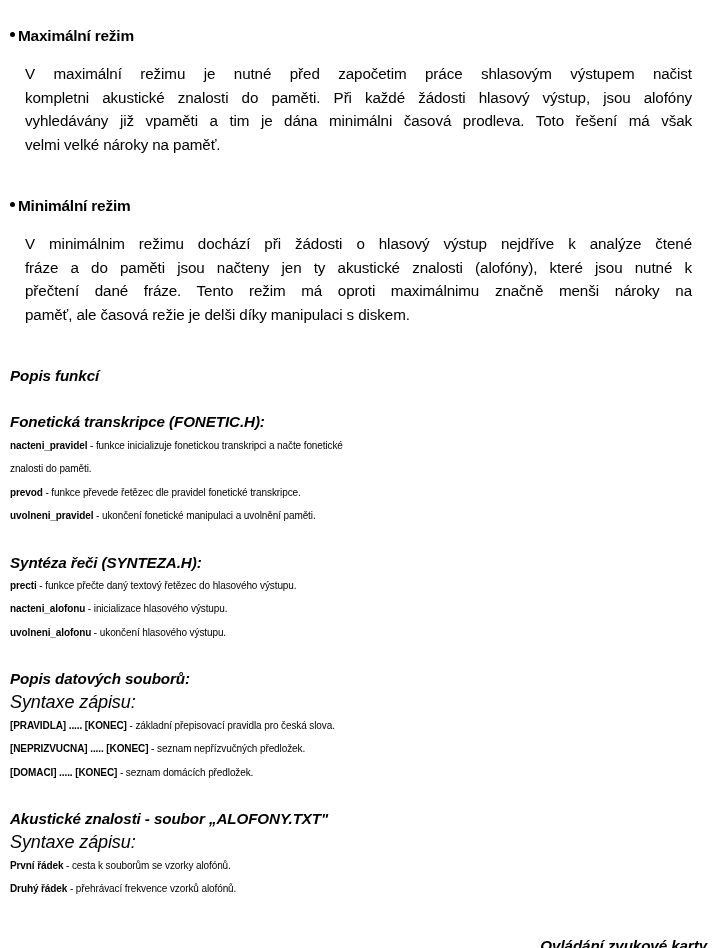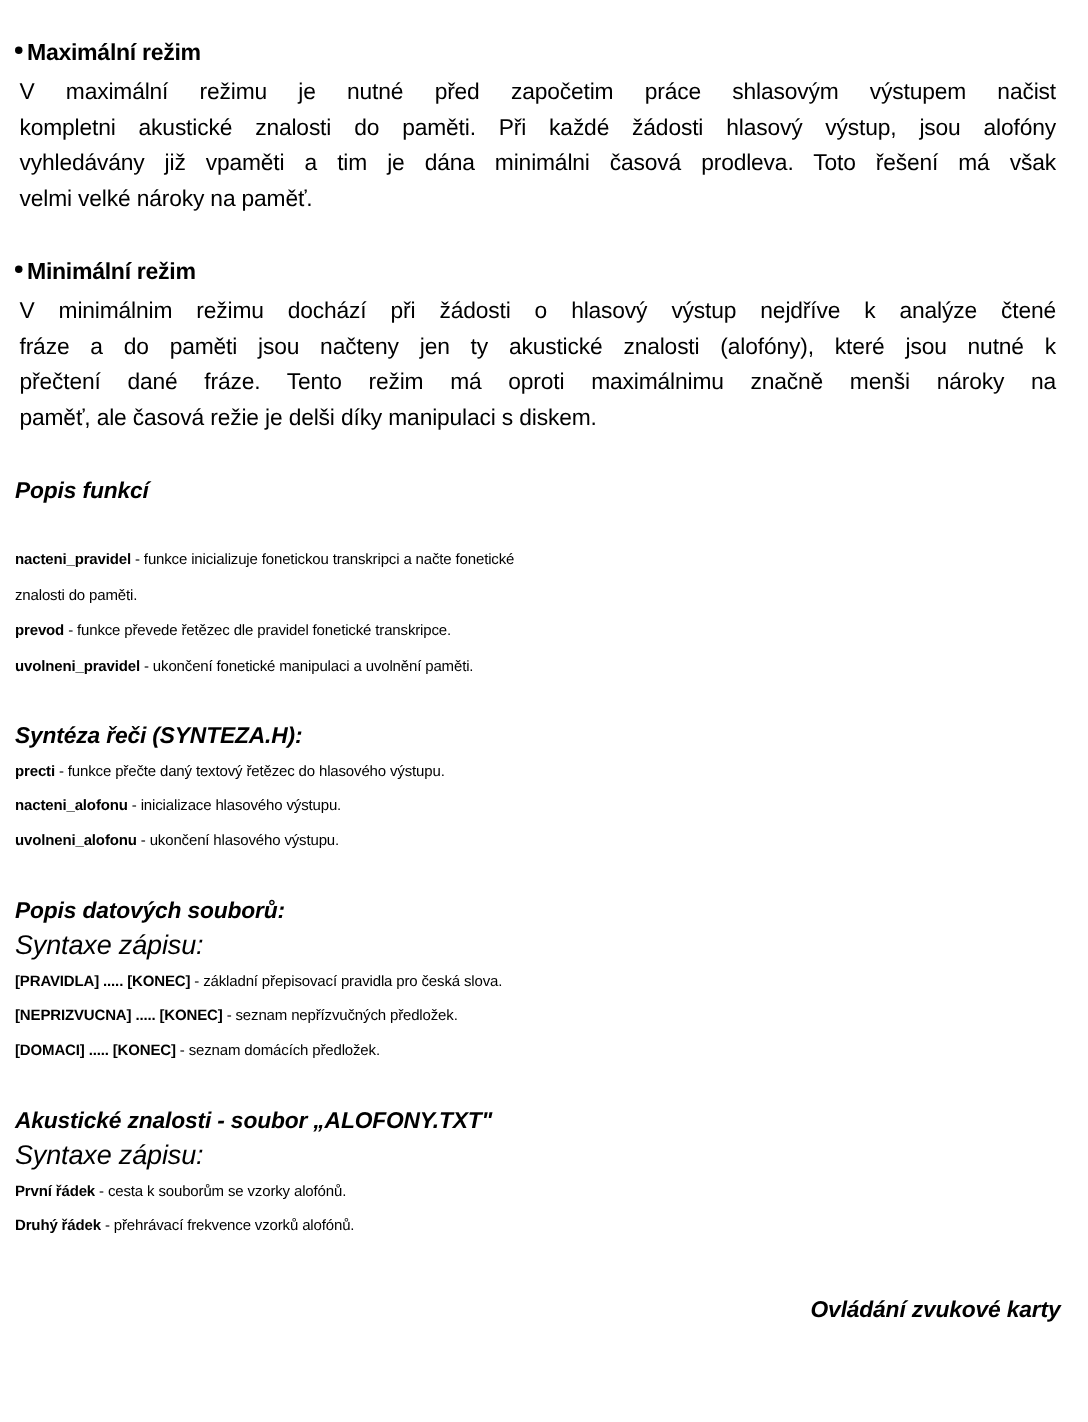--- a/index.html
+++ b/index.html
@@ -29,21 +29,21 @@
     top: 24px;
     width: 697px;
   }
 
   
   .para {
     font-size: 15.2px;
     line-height: 23.4px;
     text-align: justify;
     text-justify: inter-word;
-    margin: 3px;
+    margin: 15px;
     letter-spacing: -0.1px;
   }
 
   .bullet-head {
     font-size: 15.4px;
     font-weight: bold;
     line-height: 23.4px;
     margin: 0;
     white-space: nowrap;
     letter-spacing: -0.2px;
@@ -135,20 +135,21 @@
       <span class="jline">přečtení  dané  fráze.  Tento  režim  má  oproti  maximálnimu  značně  menši  nároky  na</span>
       <span class="jline nolast">paměť, ale časová režie je delši díky manipulaci s diskem.</span>
     </div>
 
     <div class="gap-md"></div>
 
     <div class="sec-head">Popis funkcí</div>
 
     <div class="gap-md"></div>
 
+    <div class="sec-head-ital">Fonetická transkripce (FONETIC.H):</div>
     <div class="fn-line"><b>nacteni_pravidel</b><span> - funkce inicializuje fonetickou transkripci a načte fonetické</span></div>
     <div class="fn-line">znalosti do paměti.</div>
     <div class="fn-line"><b>prevod</b><span> - funkce převede řetězec dle pravidel fonetické transkripce.</span></div>
     <div class="fn-line"><b>uvolneni_pravidel</b><span> - ukončení fonetické manipulaci a uvolnění paměti.</span></div>
 
     <div class="gap-md"></div>
 
     <div class="sec-head-ital">Syntéza řeči (SYNTEZA.H):</div>
     <div class="fn-line"><b>precti</b><span> - funkce přečte daný textový řetězec do hlasového výstupu.</span></div>
     <div class="fn-line"><b>nacteni_alofonu</b><span> - inicializace hlasového výstupu.</span></div>

